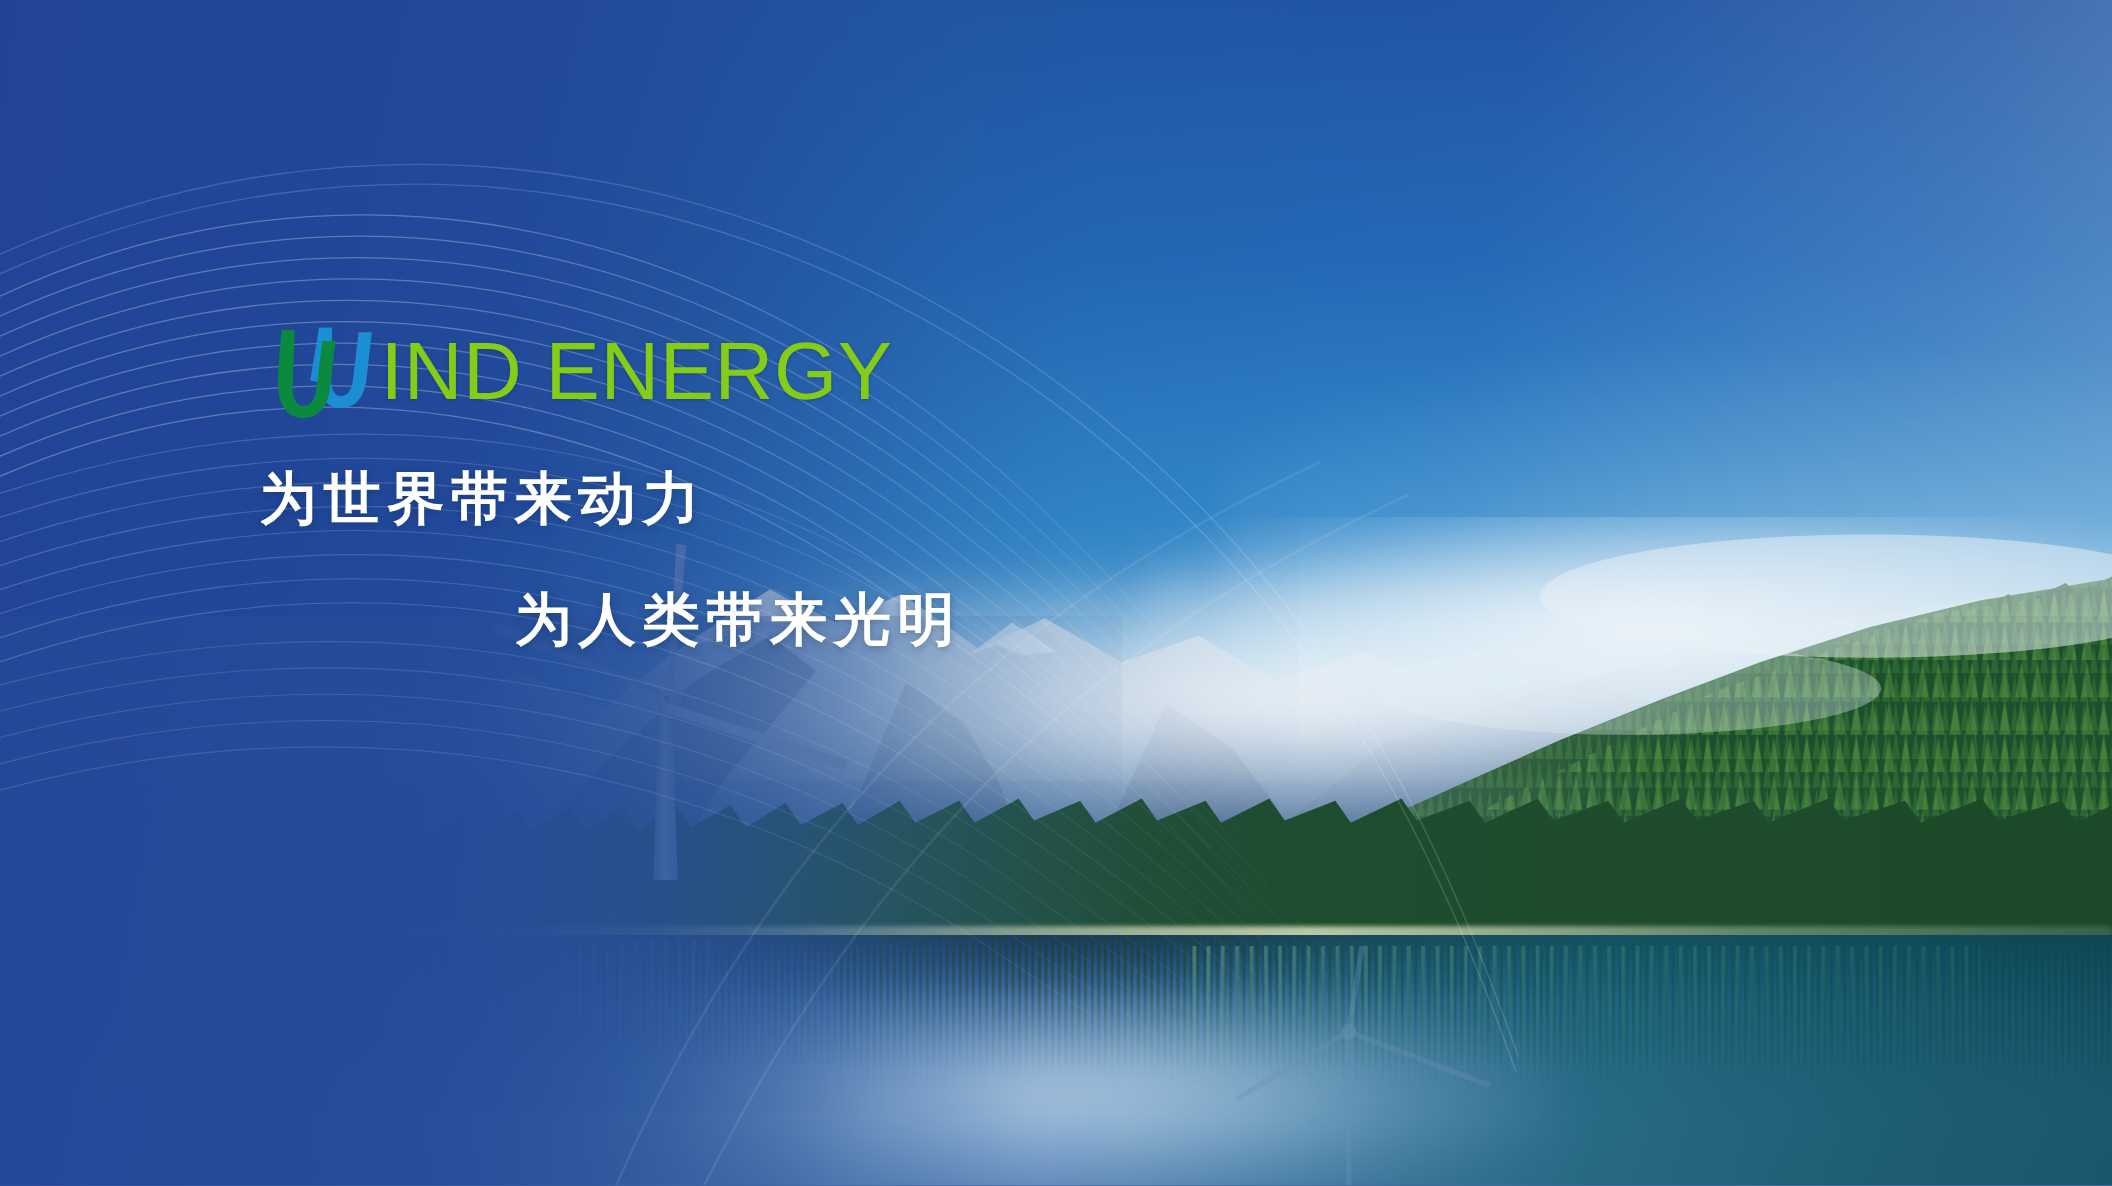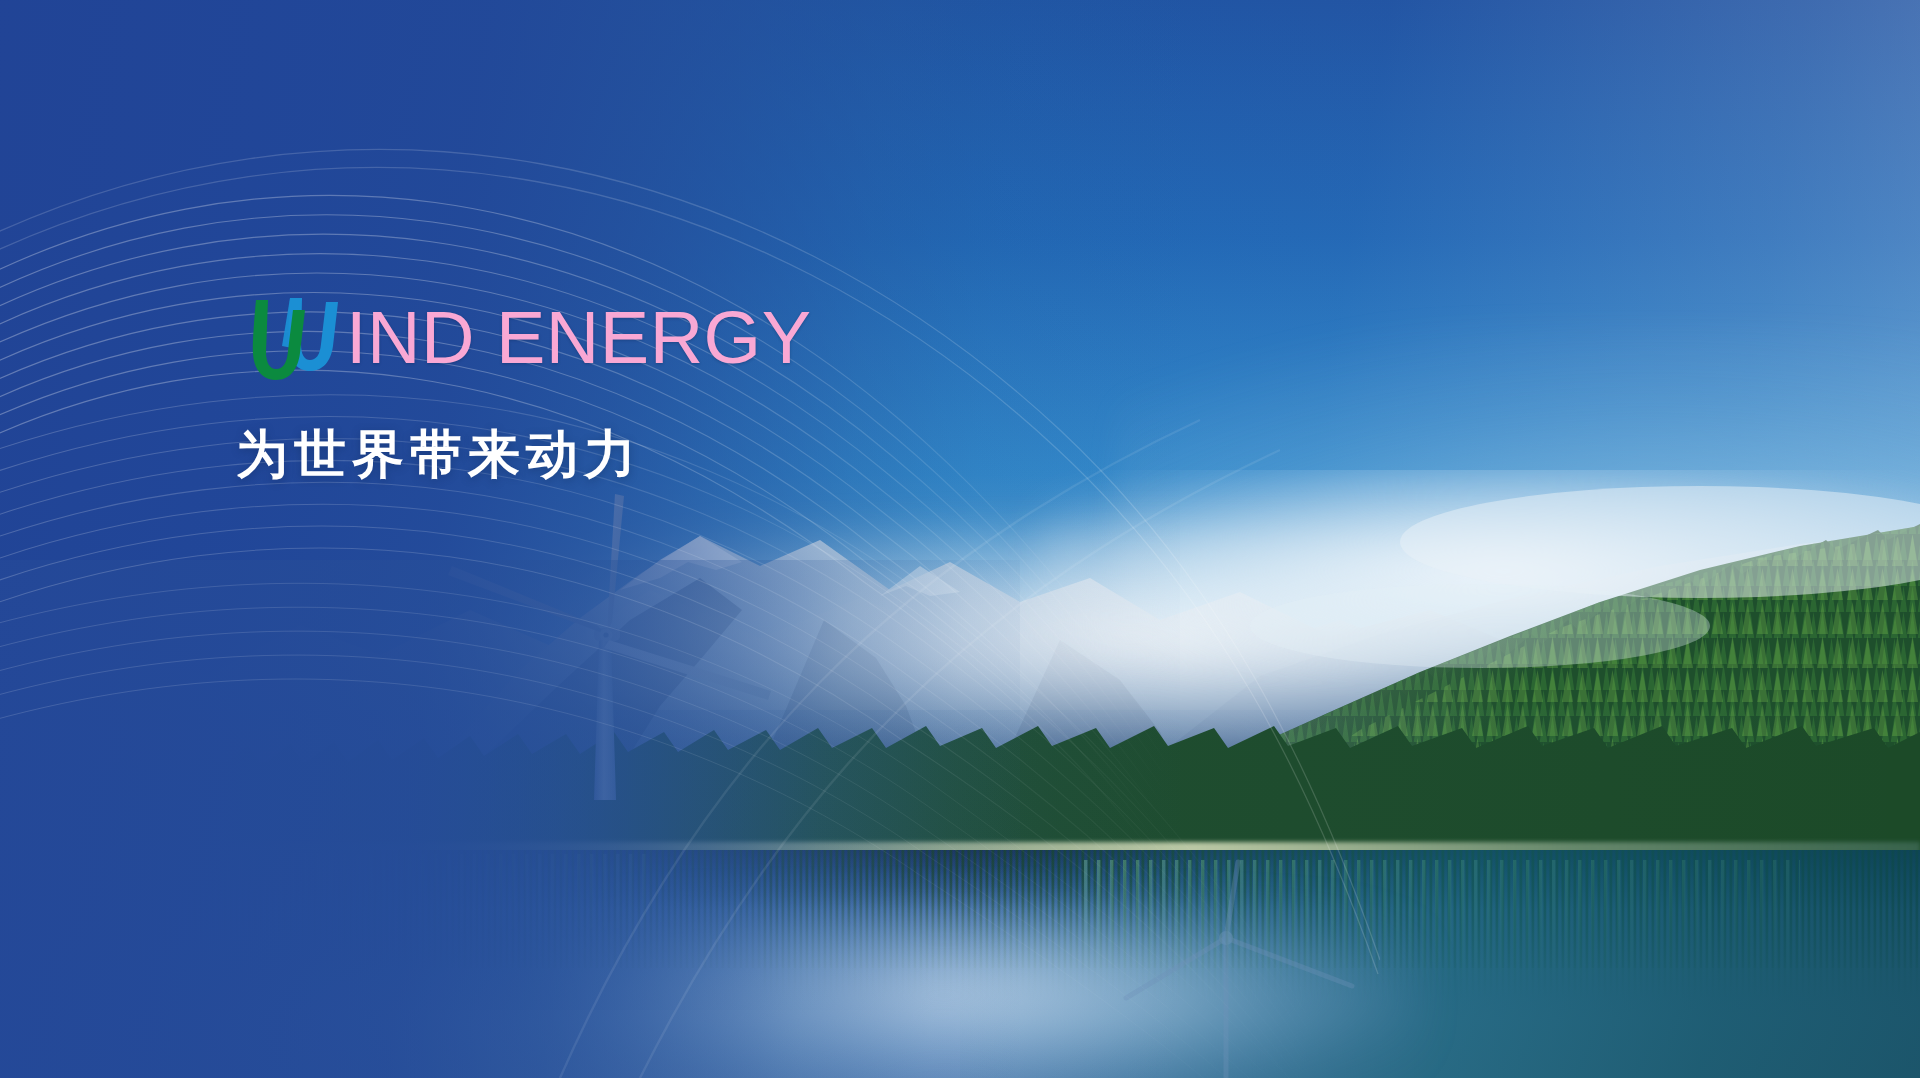--- a/index.html
+++ b/index.html
@@ -182,21 +182,21 @@
 
   
   .content{position:absolute; left:0; top:0; width:100%; height:100%;}
 
   .brandrow{
     position:absolute; left:232px; top:292px;
     display:flex; align-items:center; gap:0px;
   }
   .wmark{width:118px; height:92px; display:block; margin-right:-4px;}
   .brandtext{
-    color:#f9a8d4;
+    color:#84cc16;
     font-size:74px;
     line-height:1;
     letter-spacing:0.5px;
     font-weight:400;
     white-space:nowrap;
     text-shadow:0 1px 3px rgba(10,30,70,0.30);
   }
 
   .slogan1,.slogan2{
     position:absolute;
@@ -526,16 +526,17 @@
                  L 61 18
                  L 56 59
                  C 55 71, 51 77, 44 77
                  C 38 77, 34 71, 34 60
                  L 36 8 Z" fill="#0b8a3f"></path>
       </svg>
       <div class="brandtext">IND ENERGY</div>
     </div>
 
     <div class="slogan1">为世界带来动力</div>
+    <div class="slogan2">为人类带来光明</div>
 
   </div>
 
 </div>
 
 </body></html>

